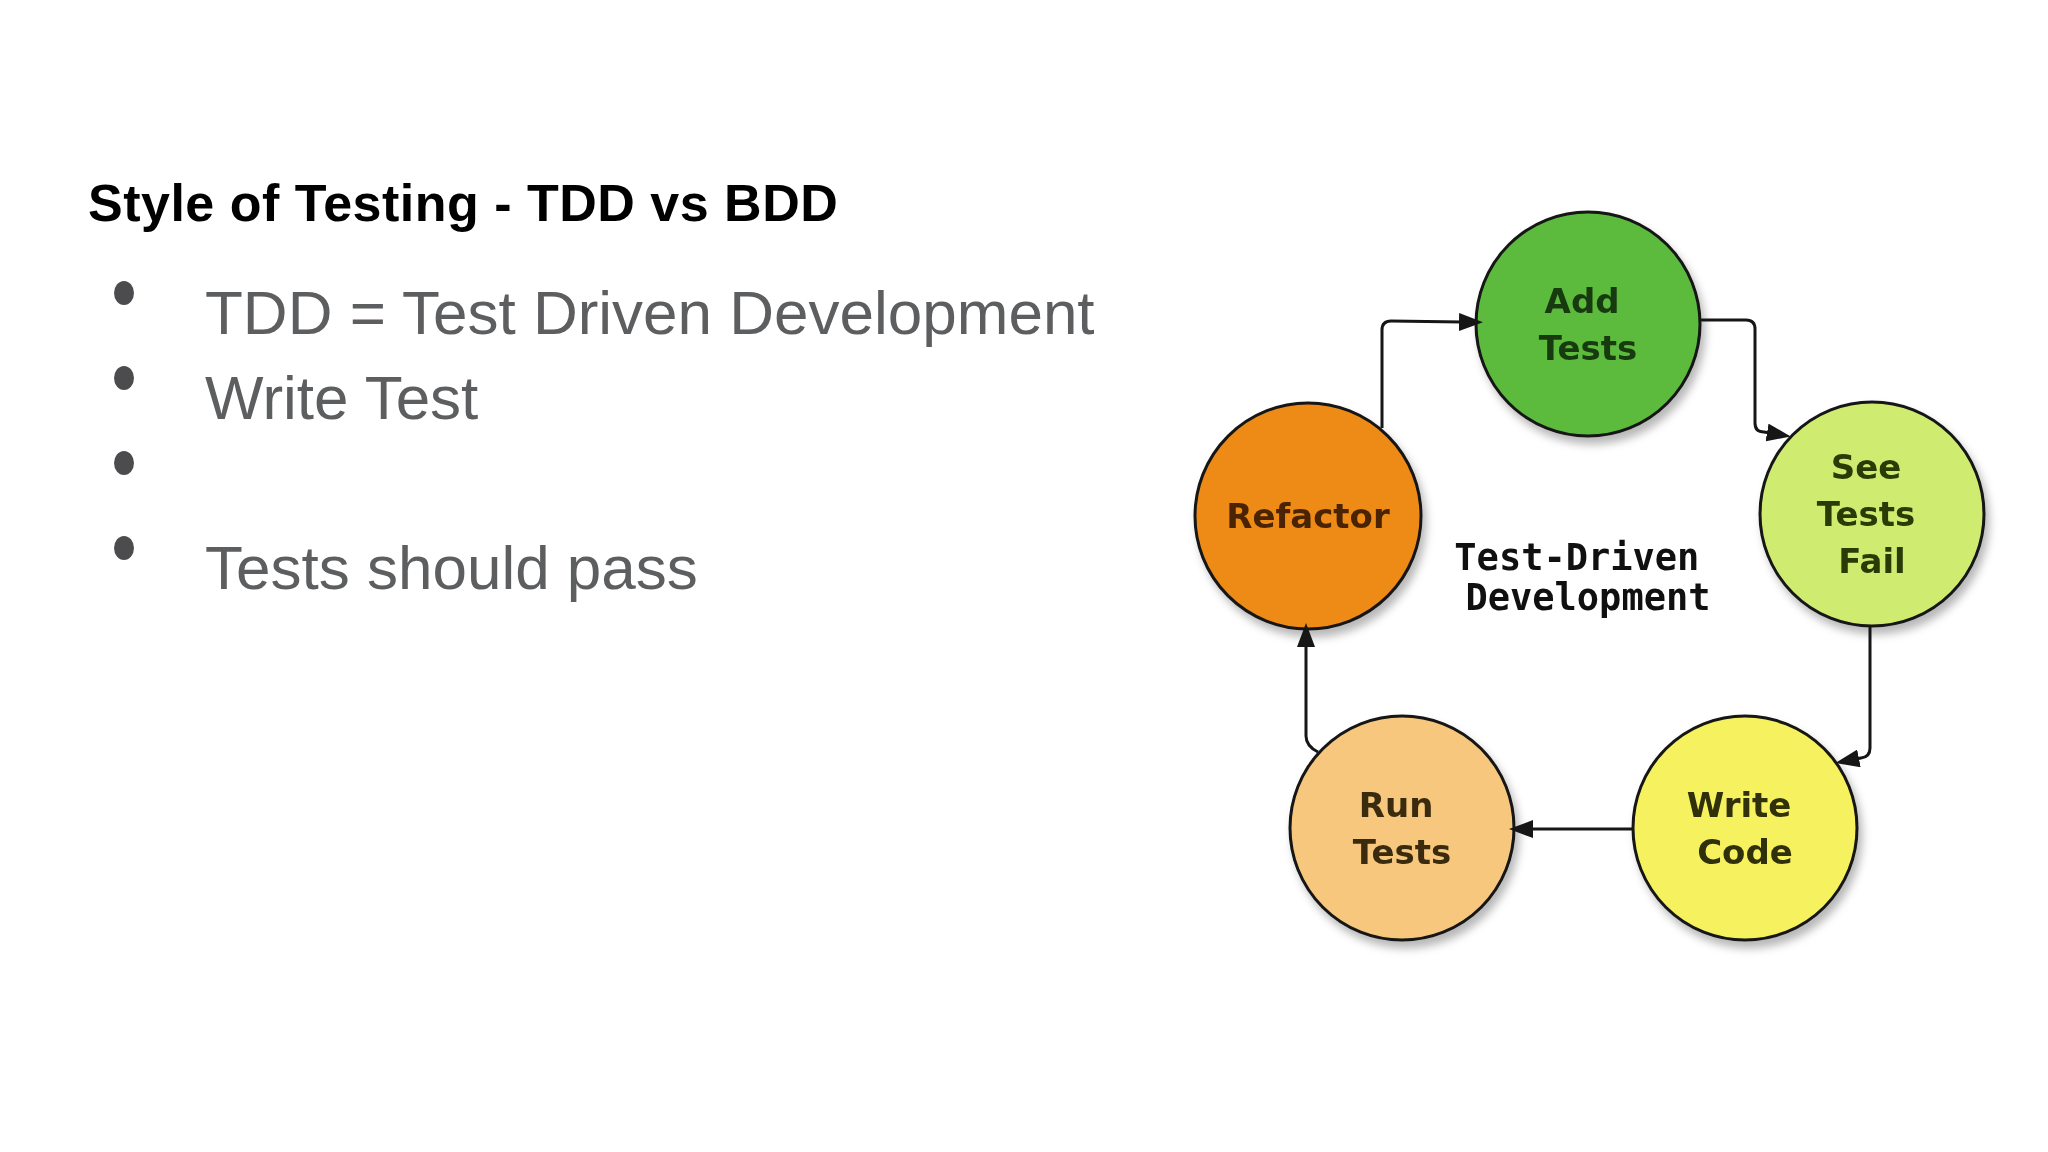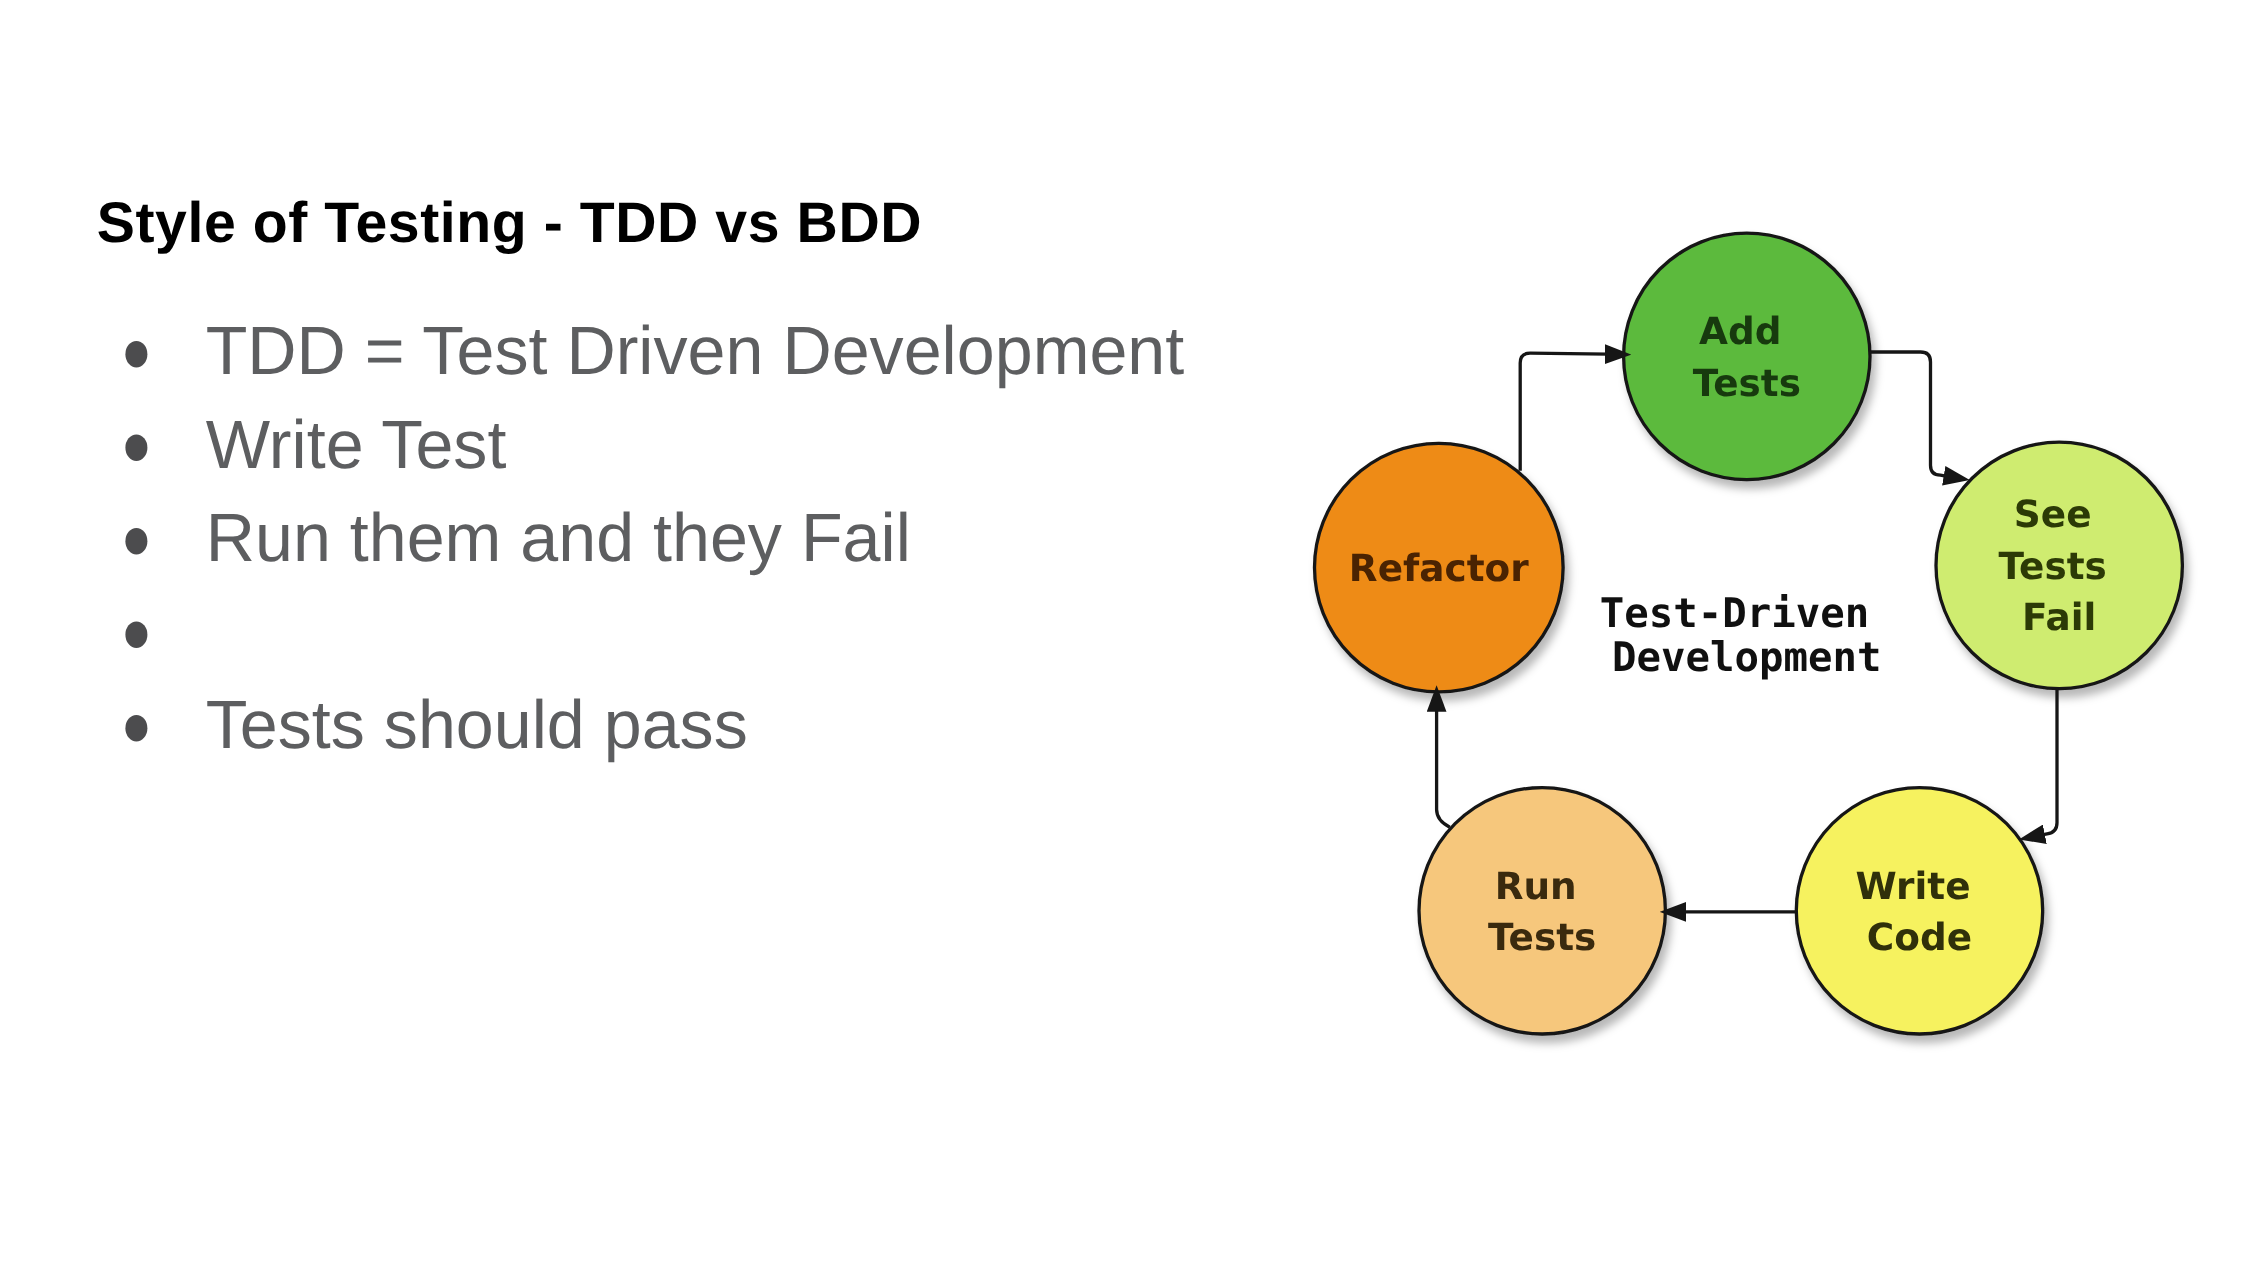--- a/index.html
+++ b/index.html
@@ -20,23 +20,24 @@
     white-space:nowrap;
   }
   .bullet-list{
     position:absolute;
     left:0;top:277px;
     margin:0;padding:0;
     list-style:none;
   }
   .bullet-list li{
     display:flex;
-    align-items:center;
+    align-items:flex-start;
     height:85px;
     margin-left:114px;
+    gap:18px;
   }
   .bullet-dot{
     width:20px;height:24px;
     border-radius:50%;
     background:#4c4c4e;
     flex:0 0 auto;
     margin-right:53px;
     margin-top:4px;
   }
   .bullet-text{
@@ -76,24 +77,20 @@
 <h1 class="slide-title">Style of Testing - TDD vs BDD</h1>
 
 <ul class="bullet-list">
   <li>
     <span class="bullet-dot"></span>
     <span class="bullet-text">TDD = Test Driven Development</span>
   </li>
   <li>
     <span class="bullet-dot"></span>
     <span class="bullet-text">Write Test</span>
-  </li>
-  <li>
-    <span class="bullet-dot"></span>
-    <span class="bullet-text">Run them and they Fail</span>
   </li>
   <li>
     <span class="bullet-dot"></span>
   </li>
   <li>
     <span class="bullet-dot"></span>
     <span class="bullet-text">Tests should pass</span>
   </li>
 </ul>
 

